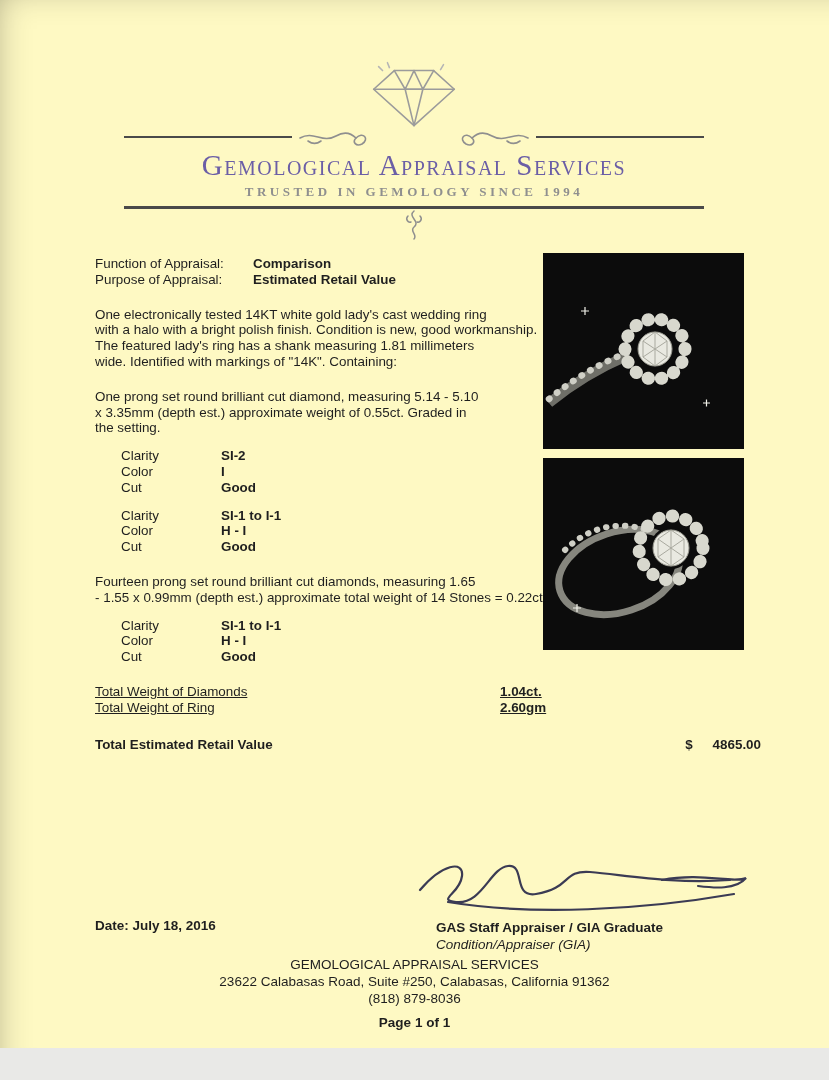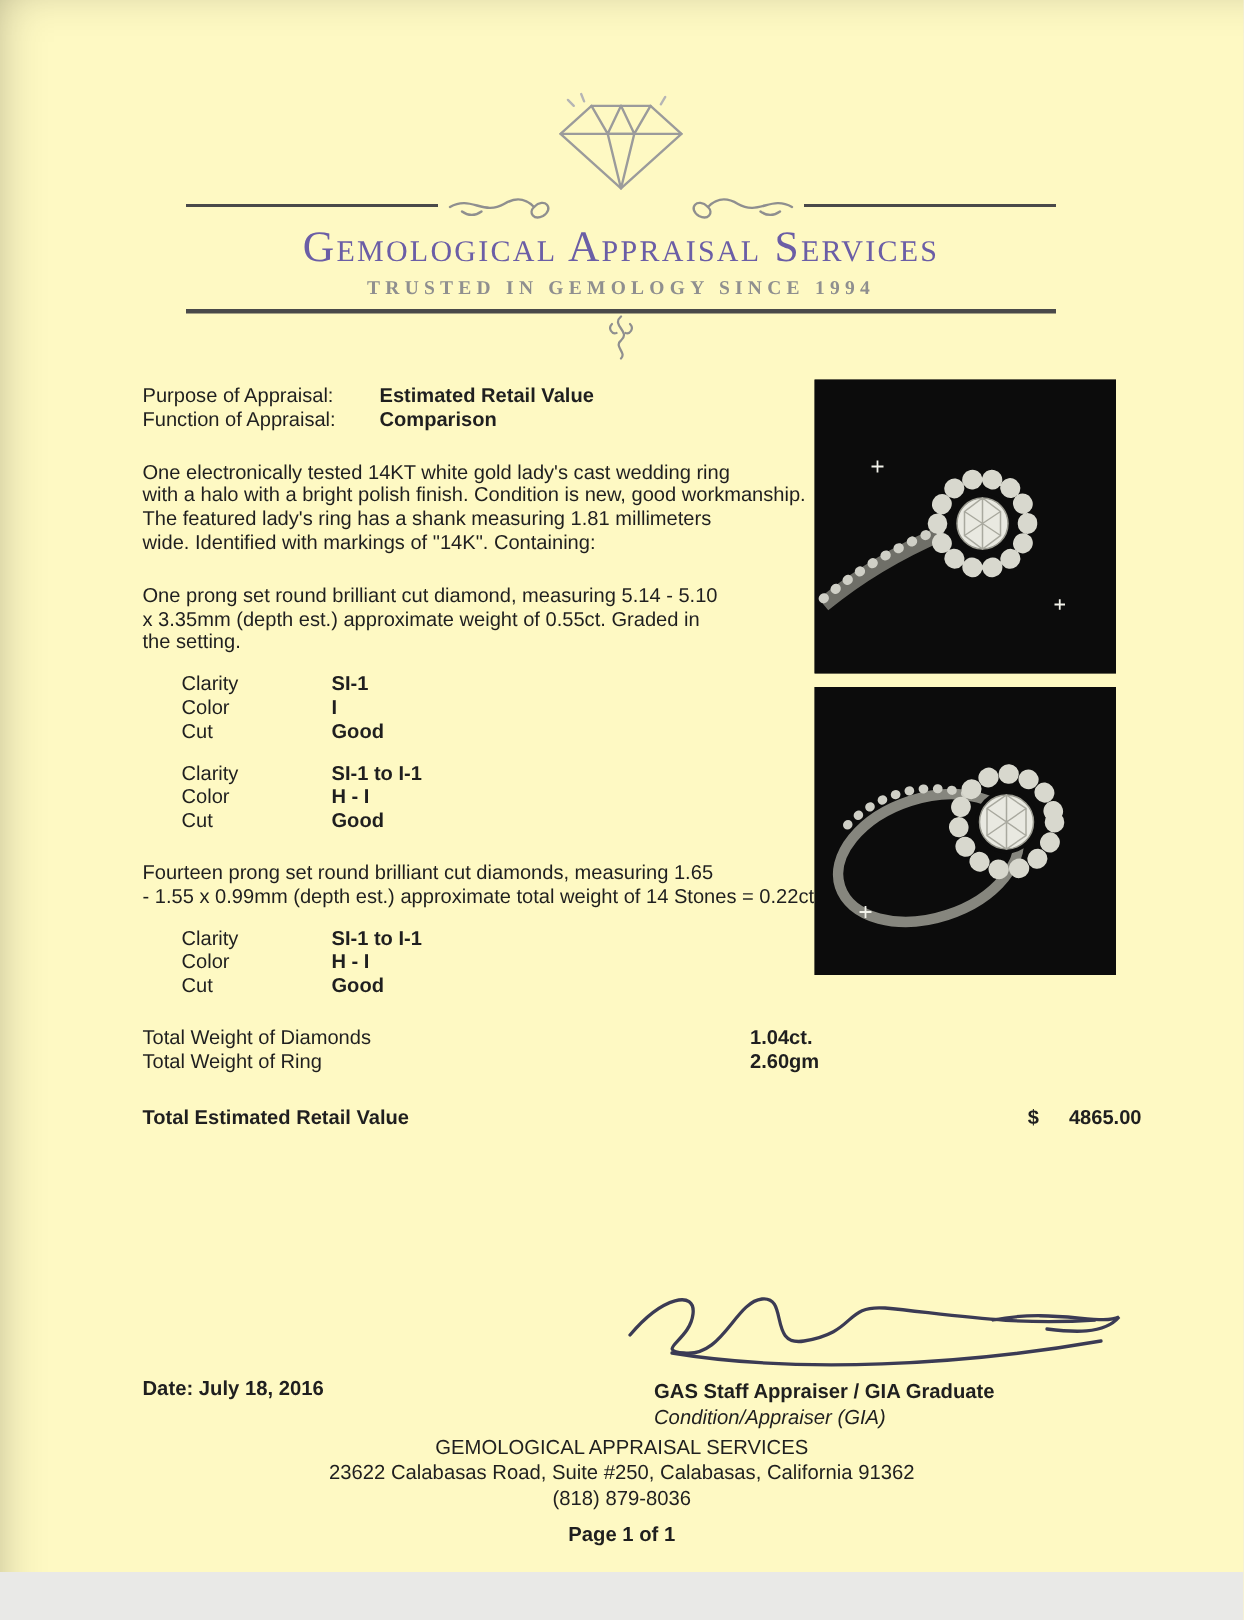--- a/index.html
+++ b/index.html
@@ -24,21 +24,21 @@
   
   .content{position:absolute;left:95px;top:256px;width:670px;font-size:13.4px;line-height:15.8px;}
   .meta-row{display:flex;}
   .meta-label{width:158px;flex:none;}
   .meta-value{font-weight:bold;}
   .para{white-space:pre-line;margin-top:19px;width:672px;}
   .grades{margin:12px 0 0 26px;}
   .grade-row{display:flex;}
   .grade-label{width:100px;flex:none;}
   .grade-value{font-weight:bold;}
-  .totals{margin-top:19px;}
+  .totals{margin-top:19px;text-decoration:underline;}
   .total-row{display:flex;}
   .total-label{width:405px;flex:none;}
   .total-value{font-weight:bold;}
   .retail-row{display:flex;margin-top:21px;font-weight:bold;width:666px;align-items:baseline;}
   .currency{margin-left:auto;}
   .retail-value{margin-left:20px;}
 
   
   .photo{position:absolute;left:543px;width:201px;background:var(--photo_bg,#0c0c0c);}
   .photo.p1{top:253px;height:196px;}
@@ -89,40 +89,40 @@
     <div class="rule"></div>
     <svg class="drop-svg" viewBox="0 0 26 30" fill="none" stroke="#8f8f8f" stroke-width="1.5" stroke-linecap="round">
       <path d="M13 1 C6 7 20 11 13 17 C8 21 17 25 13 29"></path>
       <path d="M7 6 c-3 3 0 7 3 6 M19 6 c3 3 0 7 -3 6"></path>
     </svg>
   </div>
 
   <div class="content">
 
     <div class="meta-row">
+      <div class="meta-label">Function of Appraisal:</div>
+      <div class="meta-value">Comparison</div>
+    </div>
+    <div class="meta-row">
       <div class="meta-label">Purpose of Appraisal:</div>
       <div class="meta-value">Estimated Retail Value</div>
-    </div>
-    <div class="meta-row">
-      <div class="meta-label">Function of Appraisal:</div>
-      <div class="meta-value">Comparison</div>
     </div>
 
     <div class="para">One electronically tested 14KT white gold lady's cast wedding ring
 with a halo with a bright polish finish. Condition is new, good workmanship.
 The featured lady's ring has a shank measuring 1.81 millimeters
 wide. Identified with markings of "14K".  Containing:</div>
 
     <div class="para">One prong set round brilliant cut diamond, measuring 5.14 - 5.10
 x 3.35mm (depth est.) approximate weight of 0.55ct. Graded in
 the setting.</div>
     <div class="grades">
       <div class="grade-row">
         <div class="grade-label">Clarity</div>
-        <div class="grade-value">SI-1</div>
+        <div class="grade-value">SI-2</div>
       </div>
       <div class="grade-row">
         <div class="grade-label">Color</div>
         <div class="grade-value">I</div>
       </div>
       <div class="grade-row">
         <div class="grade-label">Cut</div>
         <div class="grade-value">Good</div>
       </div>
     </div>

